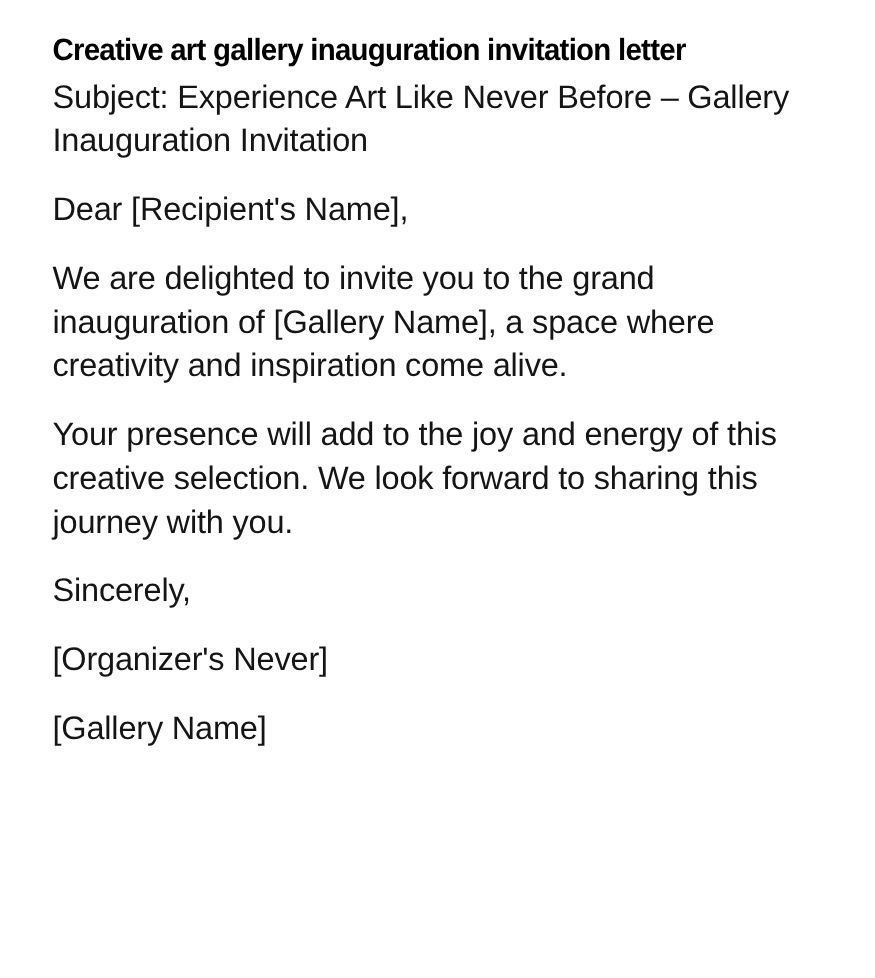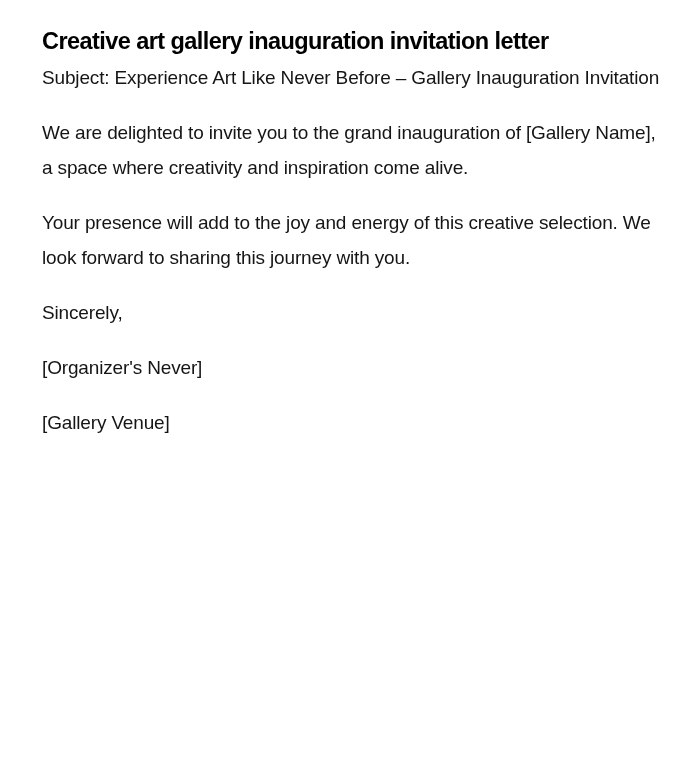--- a/index.html
+++ b/index.html
@@ -26,32 +26,33 @@
       letter-spacing: -0.6px;
       line-height: 34px;
       margin: 0 0 2px 0;
       color: #000000;
       transform: scaleX(0.96);
       transform-origin: left center;
       white-space: nowrap;
     }
     .para {
       font-family: "Liberation Sans", sans-serif;
-      font-size: 19px;
+      font-size: 26px;
       line-height: 35px;
       margin: 0 0 20px 0;
       letter-spacing: -0.15px;
       color: #151515;
     }
     .para.subject { margin-bottom: 20px; }
   </style>
 </head>
 <body>
 
 <div class="page">
   <h1 class="title">Creative art gallery inauguration invitation letter</h1>
   <p class="para subject">Subject: Experience Art Like Never Before – Gallery Inauguration Invitation</p>
+  <p class="para">Dear [Recipient's Name],</p>
   <p class="para">We are delighted to invite you to the grand inauguration of [Gallery Name], a space where creativity and inspiration come alive.</p>
   <p class="para">Your presence will add to the joy and energy of this creative selection. We look forward to sharing this journey with you.</p>
   <p class="para">Sincerely,</p>
   <p class="para">[Organizer's Never]</p>
-  <p class="para">[Gallery Venue]</p>
+  <p class="para">[Gallery Name]</p>
 </div>
 
 </body></html>

